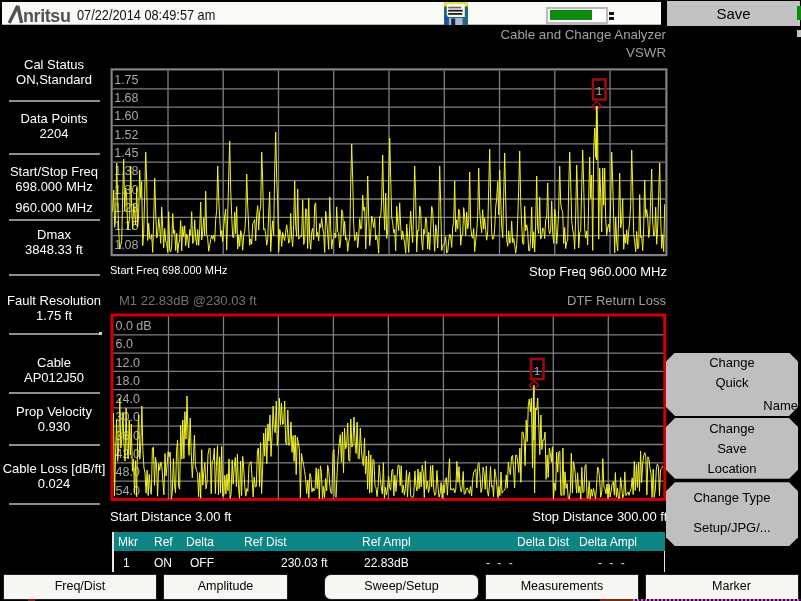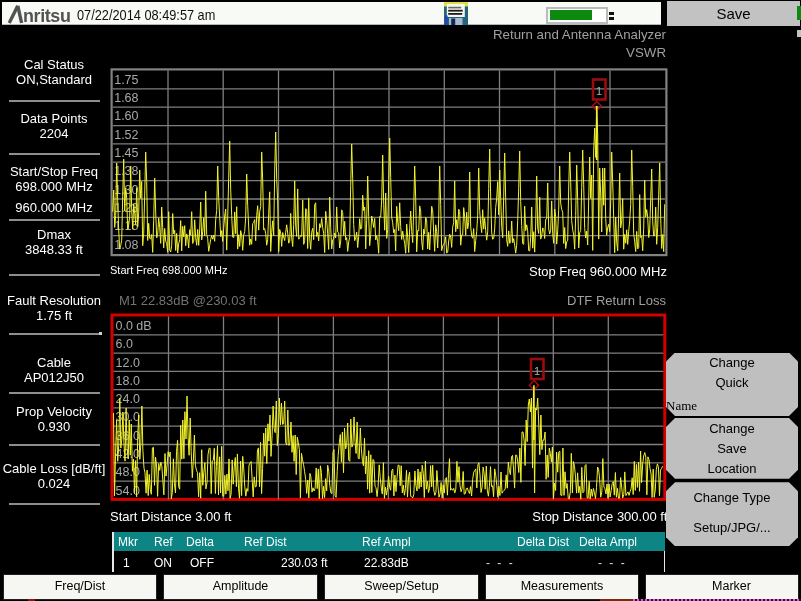--- a/index.html
+++ b/index.html
@@ -44,21 +44,21 @@
   <div class="abs" style="left:549.5px;top:10px;width:42px;height:10px;background:#0c8a10;"></div>
   <div class="abs" style="left:609px;top:11.5px;width:4.5px;height:3px;background:#111;"></div>
   <div class="abs" style="left:609px;top:16.5px;width:4.5px;height:3px;background:#111;"></div>
 
   <div class="abs" style="left:667px;top:1px;width:133px;height:25px;background:#c2c2c2;color:#000;
        font-size:15px;text-align:center;line-height:25px;">Save</div>
 
   <div class="abs" style="left:797px;top:6px;width:4px;height:14px;background:#0c8a10;"></div>
   <div class="abs" style="left:797px;top:30px;width:4px;height:7px;background:#c2c2c2;"></div>
 
-  <div class="abs g" style="left:0;top:26.8px;width:666px;text-align:right;font-size:13.3px;">Return and Antenna Analyzer</div>
+  <div class="abs g" style="left:0;top:26.8px;width:666px;text-align:right;font-size:13.3px;">Cable and Change Analyzer</div>
   <div class="abs g" style="left:0;top:45.2px;width:666px;text-align:right;font-size:13.3px;">VSWR</div>
 
   <div class="sb" style="top:57.8px;">Cal Status<br>ON,Standard</div>
   <div class="sep" style="top:99.5px;"></div>
   <div class="sb" style="top:112.2px;">Data Points<br>2204</div>
   <div class="sep" style="top:153.2px;"></div>
   <div class="sb" style="top:164.8px;">Start/Stop Freq<br>698.000 MHz</div>
   <div class="sb" style="top:200.7px;">960.000 MHz</div>
   <div class="sep" style="top:218.5px;"></div>
   <div class="sb" style="top:227.7px;">Dmax<br>3848.33 ft</div>
@@ -172,35 +172,35 @@
   <div class="abs w" style="top:556px;left:154px;font-size:12px;">ON</div>
   <div class="abs w" style="top:556px;left:190px;font-size:12px;">OFF</div>
   <div class="abs w" style="top:556px;left:237px;font-size:12px;margin-left:44px;">230.03 ft</div>
   <div class="abs w" style="top:556px;left:364px;font-size:12px;">22.83dB</div>
   <div class="abs" style="top:556px;left:486px;font-size:12px;color:#ddd;letter-spacing:2px;">- - -</div>
   <div class="abs" style="top:556px;left:598px;font-size:12px;color:#ddd;letter-spacing:2px;">- - -</div>
 
   <div class="btn3" style="top:352.6px;height:63.4px;font-size:13px;line-height:15px;">
     <div style="margin-top:2px;text-align:center;">Change</div>
     <div style="margin-top:5px;text-align:center;">Quick</div>
-    <div style="margin-top:8px;text-align:left;font-family:Liberation Serif, serif;">Name</div>
+    <div style="margin-top:8px;text-align:right;">Name</div>
   </div>
   <div class="btn3" style="top:417.9px;height:60.8px;font-size:13px;line-height:15px;">
     <div style="margin-top:3.5px;text-align:center;">Change</div>
     <div style="margin-top:4.5px;text-align:center;">Save</div>
     <div style="margin-top:5.5px;text-align:center;">Location</div>
   </div>
   <div class="btn3" style="top:482.3px;height:64px;font-size:13px;line-height:15px;">
     <div style="margin-top:7.3px;text-align:center;">Change Type</div>
     <div style="margin-top:15.7px;text-align:center;">Setup/JPG/...</div>
   </div>
 
   <div class="bm" style="left:3px;width:154px;">Freq/Dist</div>
-  <div class="bm" style="left:163px;width:155px;">Amplitude</div>
-  <div class="bm" style="left:324px;width:155px;">Sweep/Setup</div>
+  <div class="bm" style="left:163px;width:125px;">Amplitude</div>
+  <div class="bm" style="left:324px;width:155px;border-radius:7px;">Sweep/Setup</div>
   <div class="bm" style="left:485px;width:154px;">Measurements</div>
   <div class="bm" style="left:645px;width:154px;padding-left:19px;">Marker</div>
 
   <div class="abs" style="left:99px;top:331.5px;width:3px;height:3px;background:#cfcfcf;"></div>
 
   <div class="abs" style="left:600px;top:599px;width:33px;height:2px;background:#7a2a12;"></div>
   <div class="abs" style="left:633px;top:599px;width:168px;height:2px;
      background:repeating-linear-gradient(90deg,#e060c0 0 2px,#30074d 2px 4px);"></div>
   <div class="abs" style="left:28px;top:599px;width:7px;height:2px;background:#8a1a1a;"></div>
 </div>

